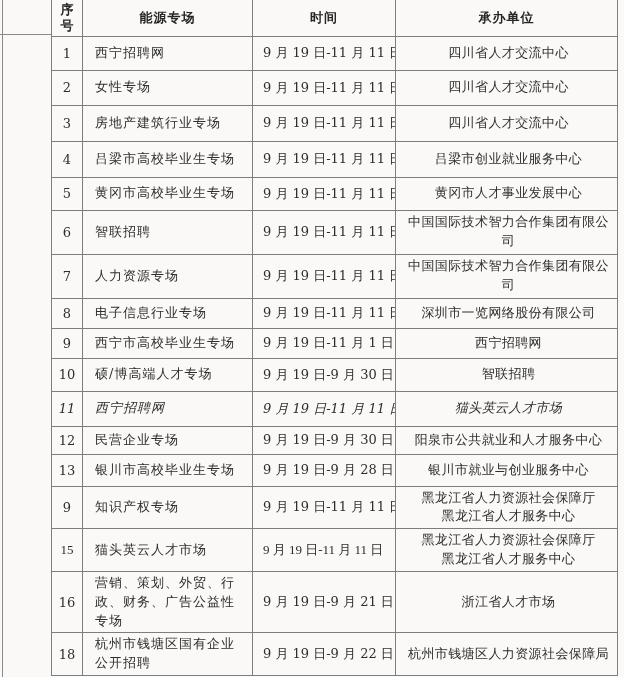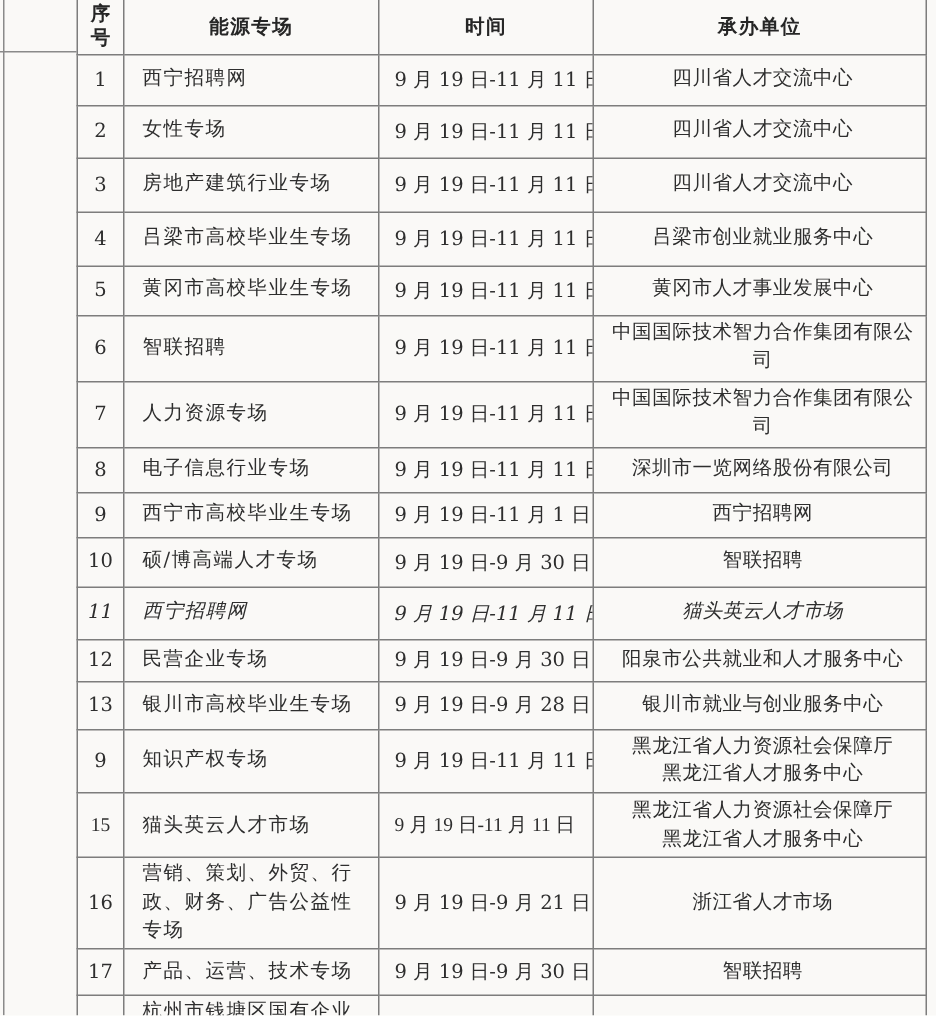--- a/index.html
+++ b/index.html
@@ -172,26 +172,20 @@
       <td class="c-time">9 月 19 日-11 月 11 日</td>
       <td class="c-org">黑龙江省人力资源社会保障厅
 黑龙江省人才服务中心</td>
     </tr>
         <tr style="height: 42px;">
       <td class="c-no">16</td>
       <td class="c-name">营销、策划、外贸、行政、财务、广告公益性专场</td>
       <td class="c-time">9 月 19 日-9 月 21 日</td>
       <td class="c-org">浙江省人才市场</td>
     </tr>
-        <tr style="height: 31px;">
-      <td class="c-no">17</td>
-      <td class="c-name">产品、运营、技术专场</td>
-      <td class="c-time">9 月 19 日-9 月 30 日</td>
-      <td class="c-org">智联招聘</td>
-    </tr>
         <tr style="height: 38px;">
       <td class="c-no">18</td>
       <td class="c-name">杭州市钱塘区国有企业公开招聘</td>
       <td class="c-time">9 月 19 日-9 月 22 日</td>
       <td class="c-org">杭州市钱塘区人力资源社会保障局</td>
     </tr>
       </tbody>
   </table>
 
 </div>

